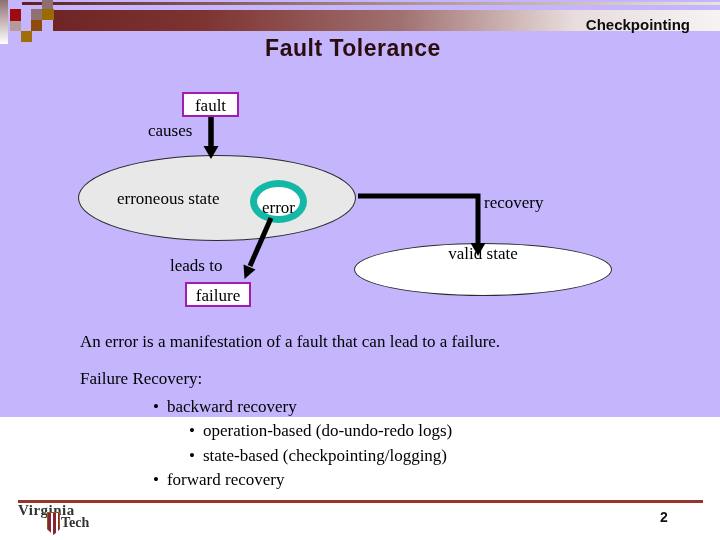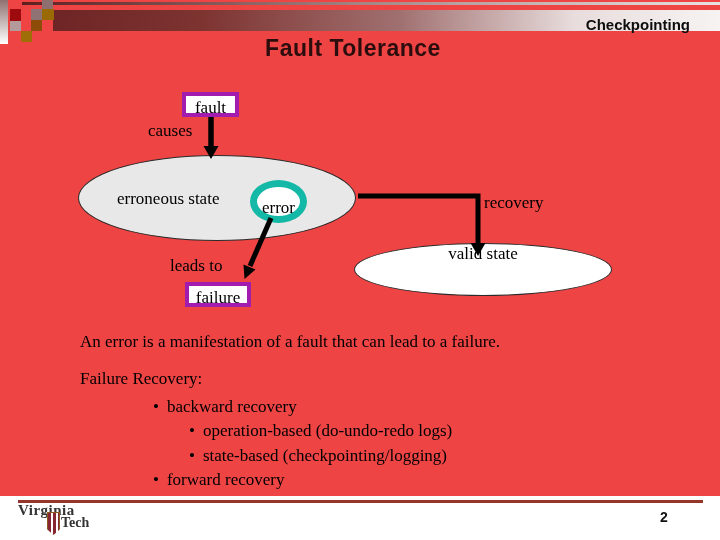--- a/index.html
+++ b/index.html
@@ -1,17 +1,17 @@
 <!DOCTYPE html>
 <html><head>
 <meta charset="utf-8">
 <style>
   * { margin:0; padding:0; box-sizing:border-box; }
   html,body { width:720px; height:540px; background:#fff; overflow:hidden; }
-  .slide { position:relative; width:720px; height:496px; background:#ef4444;
+  .slide { position:relative; width:720px; height:417px; background:#c4b5fd;
            font-family:"Liberation Serif", serif; color:#000; }
 
   
   .left-strip { position:absolute; left:0; top:0; width:8px; height:44px;
                 background:linear-gradient(to bottom,#8f6f6f,#ffffff); }
   .thin-line  { position:absolute; left:22px; top:2px; width:698px; height:3px;
                 background:linear-gradient(to right,#5f1f1f,#b49c9c 60%,#e9e2e2); }
   .main-bar   { position:absolute; left:53px; top:10px; width:667px; height:21px;
                 background:linear-gradient(to right,#6f2525 0%,#7d3330 22%,#a07070 52%,#e8dcdc 78%,#f7f3f3 100%); }
   .sq { position:absolute; }
@@ -23,21 +23,21 @@
   .sq-brown     { left:31px; top:20px; width:11px; height:11px; background:#8d4c08; }
   .sq-gold-low  { left:21px; top:31px; width:11px; height:11px; background:#a06e08; }
 
   .header-tag { position:absolute; top:16px; right:30px; font-family:"Liberation Sans",sans-serif;
                 font-weight:bold; font-size:15px; color:#0d0d0d; z-index:5; }
   .slide-title { position:absolute; top:35px; left:0; width:706px; text-align:center;
                  font-family:"Liberation Sans",sans-serif; font-weight:bold; font-size:23px;
                  letter-spacing:0.5px; color:#2b0d0d; }
 
   
-  .box { position:absolute; background:#fff; border:4px solid #a21caf; text-align:center;
+  .box { position:absolute; background:#fff; border:2px solid #a21caf; text-align:center;
          font-size:17px; }
   .fault-box   { left:182px; top:92px;  width:57px; height:25px; line-height:23px; }
   .failure-box { left:185px; top:282px; width:66px; height:25px; line-height:23px; }
 
   .diagram-label { position:absolute; font-size:17px; white-space:nowrap; }
   .lbl-causes    { left:148px; top:121px; }
   .lbl-erroneous { left:117px; top:189px; }
   .lbl-leadsto   { left:170px; top:256px; }
   .lbl-recovery  { left:484px; top:187px;margin-top:6px; }
 

